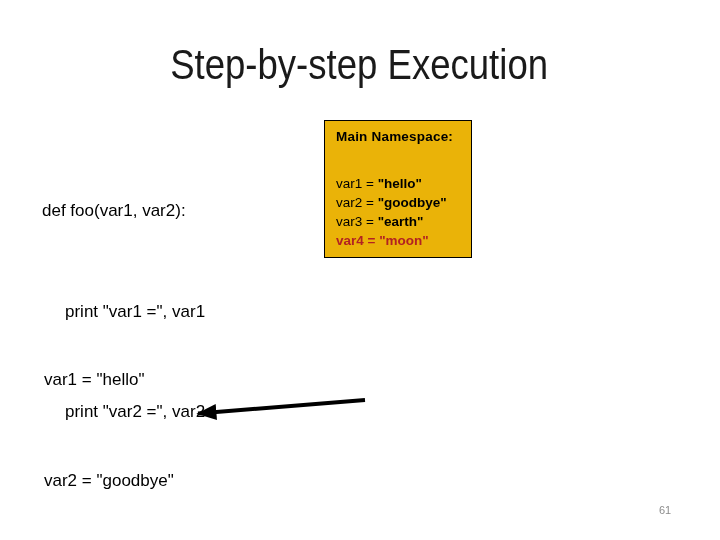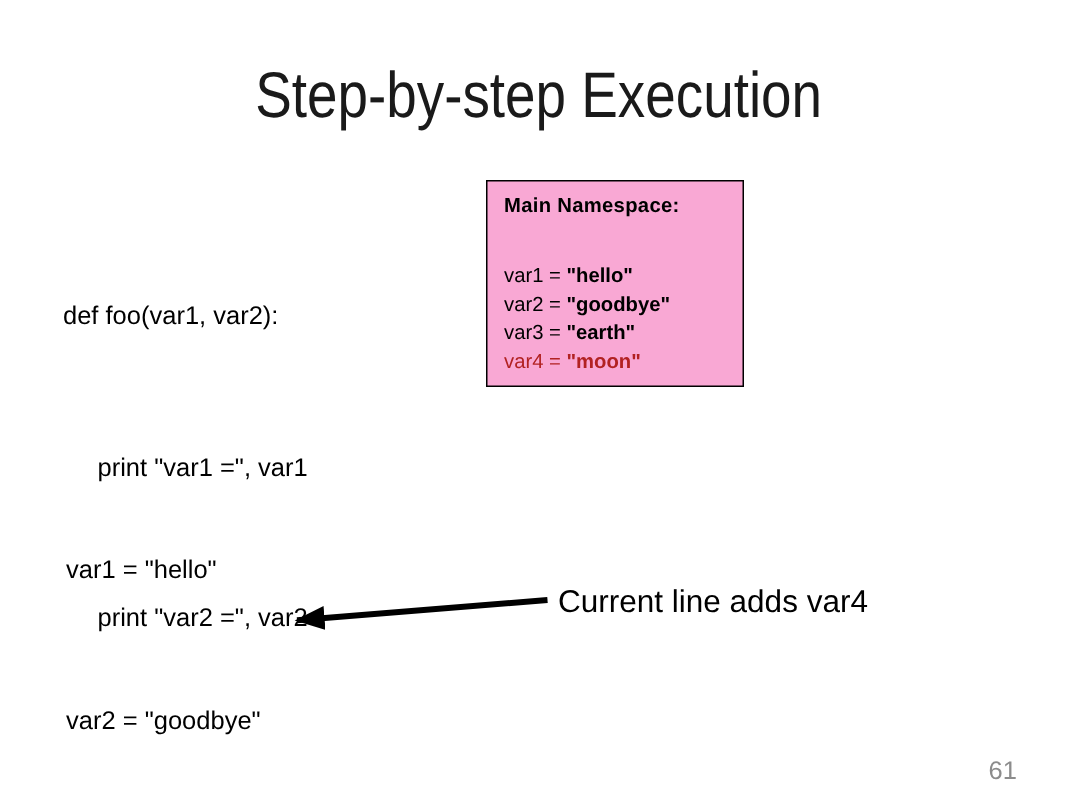--- a/index.html
+++ b/index.html
@@ -39,38 +39,38 @@
   }
   .func-code { left: 42px; top: 127px; }
   .func-code .indent { padding-left: 23px; }
   .main-code { left: 44px; top: 296px; }
 
   
   .ns-box {
     position: absolute;
     left: 324px;
     top: 120px;
-    width: 172px;
+    width: 148px;
     height: 138px;
     box-sizing: border-box;
     border: 1.5px solid #000000;
     padding: 8px 4px 0 11px;
     font-size: 13.5px;
-    background: #f9a8d4;
+    background: #eab308;
   }
   .ns-title {
     font-weight: 700;
     line-height: 16px;
     margin: 0 0 29px 0;
     letter-spacing: 0.2px;
   }
   .ns-line { line-height: 19px; white-space: pre; }
   .ns-value { font-weight: 700; }
   .ns-line.highlight { color: #b22222; }
-  .ns-line.highlight .ns-name { font-weight: 400; }
+  .ns-line.highlight .ns-name { font-weight: 700; }
 
   
   .arrow-svg {
     position: absolute;
     left: 184px;
     top: 392px;
     width: 200px;
     height: 34px;
   }
 
@@ -82,21 +82,21 @@
     font-size: 21px;
     line-height: 26px;
     white-space: nowrap;
   }
 
   
   .page-number {
     position: absolute;
     left: 659px;
     top: 504px;
-    font-size: 17px;
+    font-size: 11px;
     color: #8c8c8c;
   }
 </style>
 </head>
 <body>
 
 <div class="slide">
 
   <h1 class="title">Step-by-step Execution</h1>
 
@@ -125,17 +125,16 @@
 
   <svg class="arrow-svg" viewBox="0 0 200 34" xmlns="http://www.w3.org/2000/svg">
     <defs>
       <marker id="ah" markerWidth="5.5" markerHeight="4.5" refX="4.6" refY="2" orient="auto" markerUnits="strokeWidth">
         <path d="M0,0 L5,2 L0,4 z" fill="#000000"></path>
       </marker>
     </defs>
     <line x1="181" y1="8" x2="14" y2="21.5" stroke="#000000" stroke-width="4" marker-end="url(#ah)"></line>
   </svg>
 
-  <div class="callout">Current line adds var4</div>
 
   <div class="page-number">61</div>
 
 </div>
 
 </body></html>

